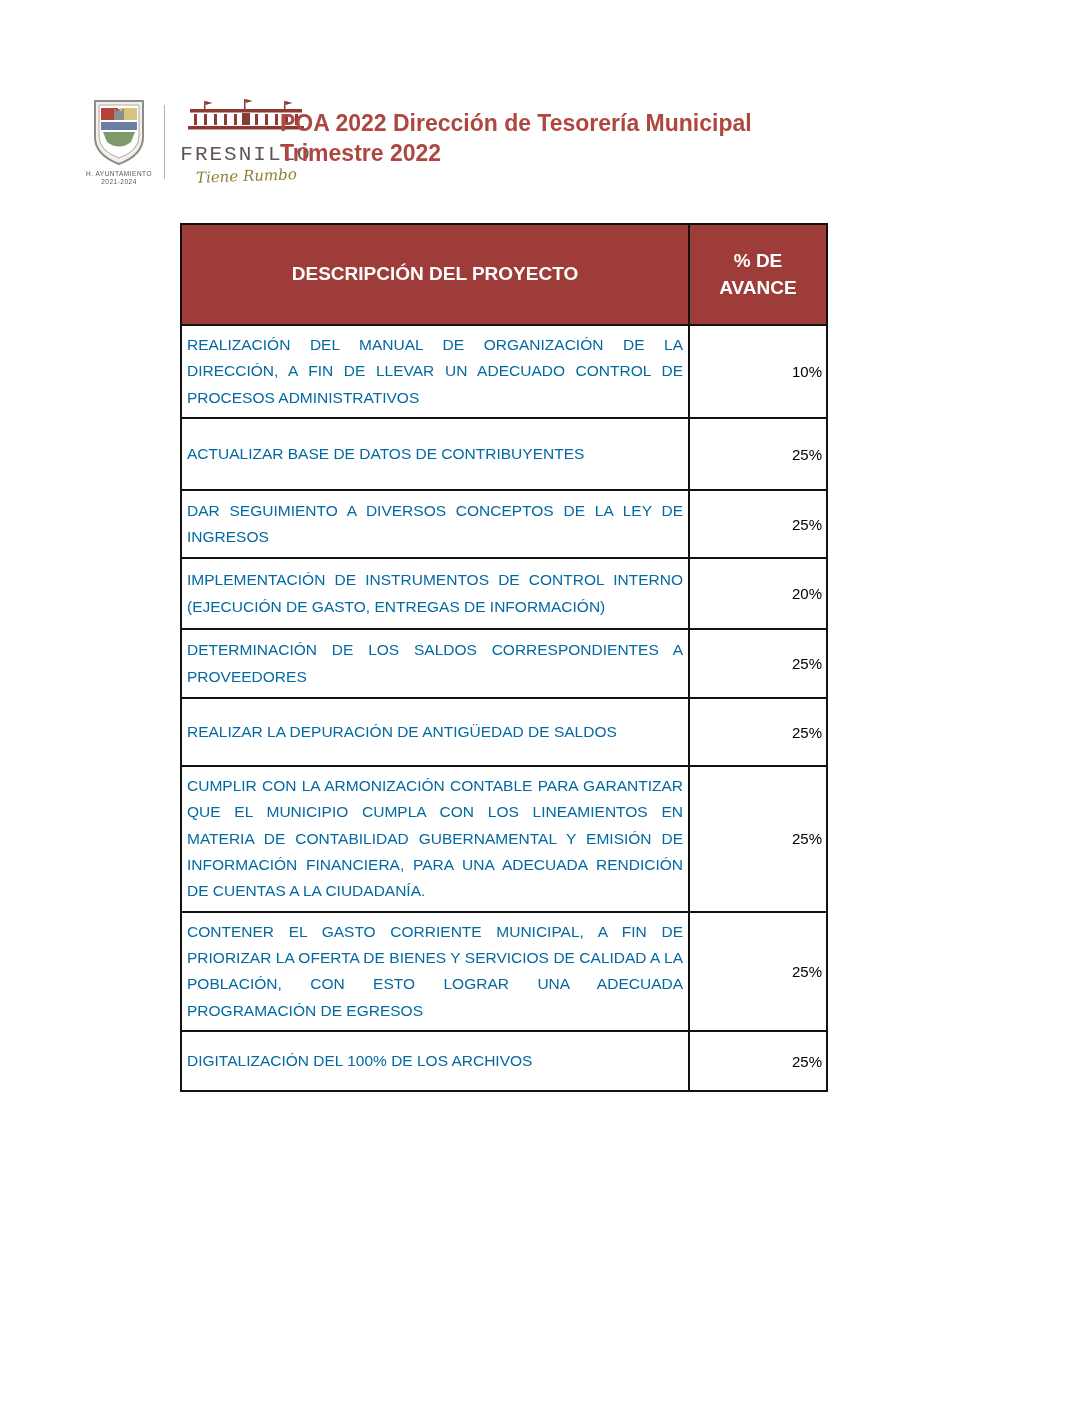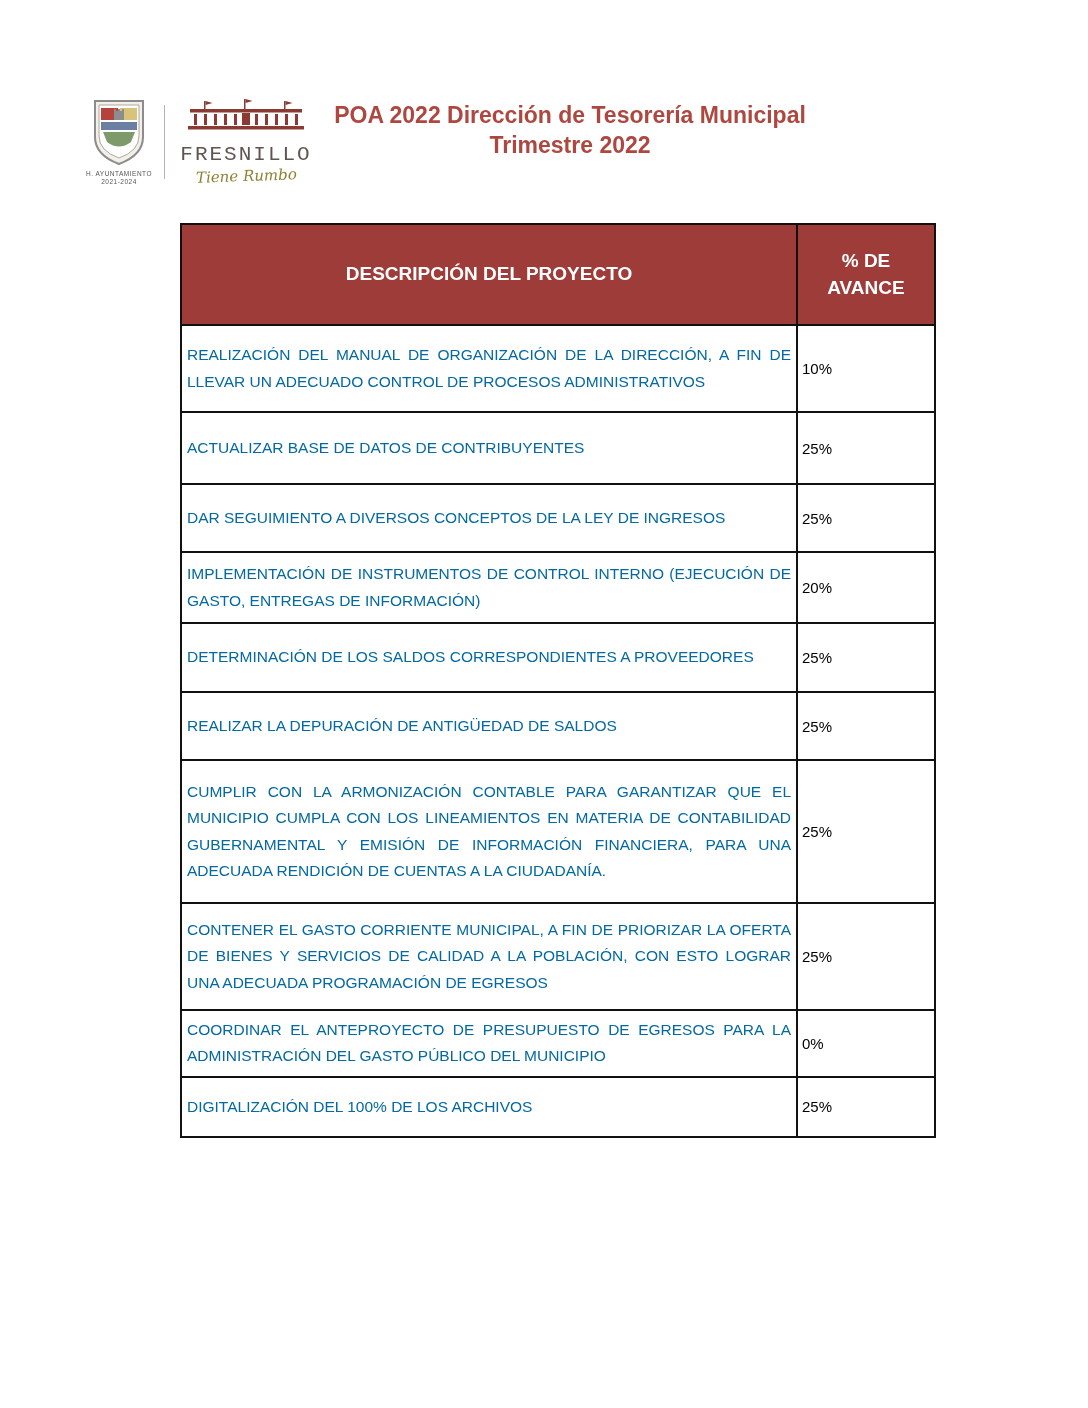--- a/index.html
+++ b/index.html
@@ -65,35 +65,35 @@
     font-style: italic;
     font-size: 15px;
     color: #8d8132;
     margin-top: 1px;
     transform: rotate(-2deg);
   }
 
   
   .title-block {
     position: absolute;
-    top: 100px;
+    top: 108px;
     left: 280px;
     width: 580px;
-    text-align: center;
+    text-align: left;
     color: #ae473f;
     font-weight: bold;
   }
   .title-line { font-size: 23px; line-height: 30px; }
 
   
   .table-wrap {
     position: absolute;
     top: 223px;
     left: 180px;
-    width: 756px;
+    width: 648px;
   }
   table.poa {
     border-collapse: collapse;
     width: 100%;
     table-layout: fixed;
   }
   table.poa th, table.poa td {
     border: 2px solid #111111;
   }
   table.poa th {
@@ -112,21 +112,21 @@
     font-size: 15.5px;
     color: #0369a1;
     text-align: justify;
     vertical-align: middle;
     padding: 6px 5px 6px 5px;
     line-height: 1.7;
   }
   td.cell-avance {
     font-size: 15px;
     color: #000000;
-    text-align: left;
+    text-align: right;
     vertical-align: middle;
     padding: 4px;
     border-radius: 19px;
   }
   
   tr.r0  { height: 87px; }
   tr.r1  { height: 72px; }
   tr.r2  { height: 68px; padding-left: 21px; }
   tr.r3  { height: 67px; }
   tr.r4  { height: 71px; }
@@ -230,24 +230,20 @@
           <td class="cell-avance">25%</td>
         </tr>
         <tr class="r7">
           <td class="cell-desc">CUMPLIR CON LA ARMONIZACIÓN CONTABLE PARA GARANTIZAR QUE EL MUNICIPIO CUMPLA CON LOS LINEAMIENTOS EN MATERIA DE CONTABILIDAD GUBERNAMENTAL Y EMISIÓN DE INFORMACIÓN FINANCIERA, PARA UNA ADECUADA RENDICIÓN DE CUENTAS A LA CIUDADANÍA.</td>
           <td class="cell-avance">25%</td>
         </tr>
         <tr class="r8">
           <td class="cell-desc">CONTENER EL GASTO CORRIENTE MUNICIPAL, A FIN DE PRIORIZAR LA OFERTA DE BIENES Y SERVICIOS DE CALIDAD A LA POBLACIÓN, CON ESTO LOGRAR UNA ADECUADA PROGRAMACIÓN DE EGRESOS</td>
           <td class="cell-avance">25%</td>
         </tr>
-        <tr class="r9">
-          <td class="cell-desc">COORDINAR EL ANTEPROYECTO DE PRESUPUESTO DE EGRESOS PARA LA ADMINISTRACIÓN DEL GASTO PÚBLICO DEL MUNICIPIO</td>
-          <td class="cell-avance">0%</td>
-        </tr>
         <tr class="r10">
           <td class="cell-desc">DIGITALIZACIÓN DEL 100% DE LOS ARCHIVOS</td>
           <td class="cell-avance">25%</td>
         </tr>
       </tbody>
     </table>
   </div>
 
 </div>
 

